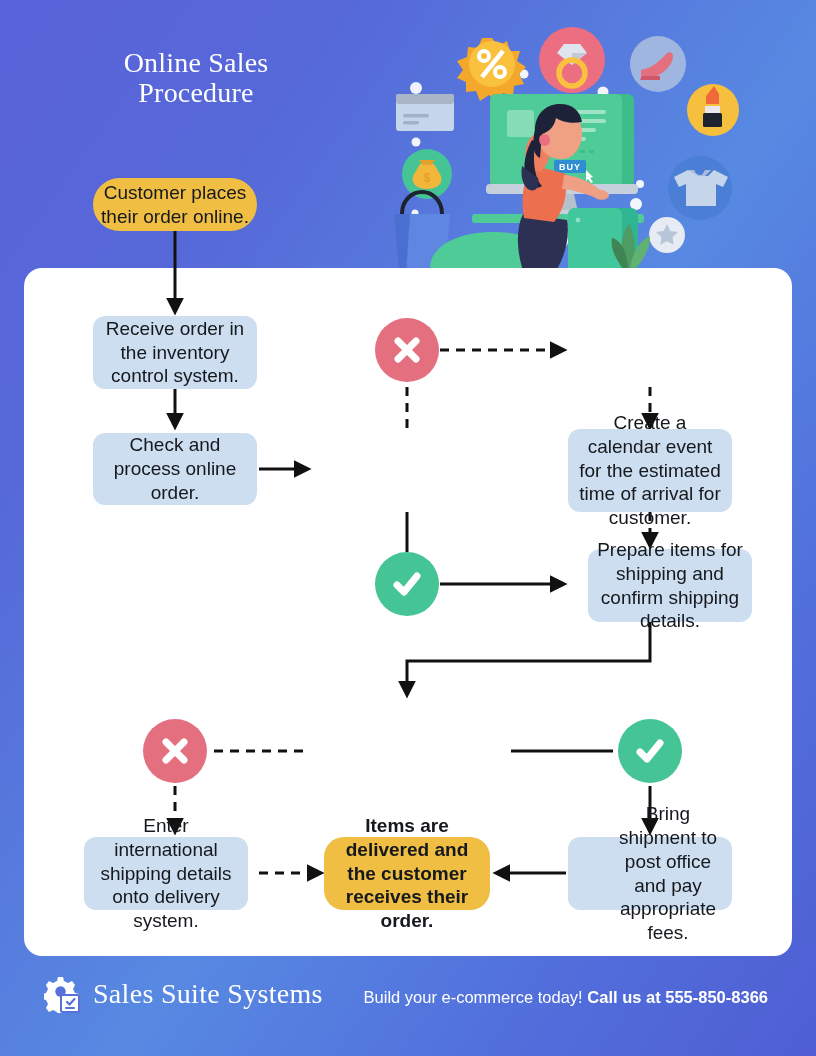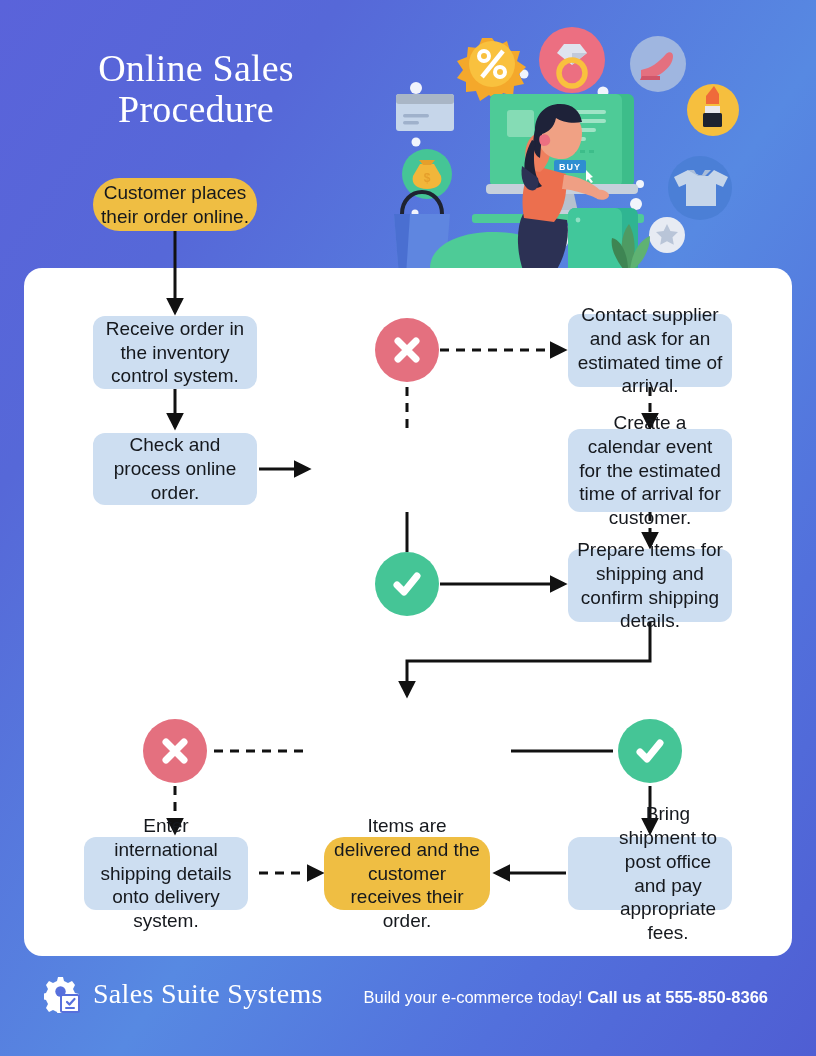--- a/index.html
+++ b/index.html
@@ -17,21 +17,21 @@
   }
   
   #title {
     position: absolute;
     left: 46px;
     top: 48px;
     width: 300px;
     text-align: center;
     color: #ffffff;
     font-family: "Liberation Serif", serif;
-    font-size: 38px;
+    font-size: 28px;
     line-height: 1.08;
     letter-spacing: 0.2px;
   }
   
   #illo {
     position: absolute;
     left: 372px;
     top: 18px;
     width: 420px;
     height: 280px;
@@ -70,20 +70,21 @@
     background: #cddef1;
     border-radius: 12px;
   }
   .node.term {
     background: #efbe43;
     border-radius: 40px;
   }
   .node.term2 {
     background: #efbe43;
     border-radius: 20px;
+    font-weight: bold;
   }
   .node.dec {
     color: #ffffff;
     background: transparent;
     font-size: 14.5px;
   }
   .dia-shape {
     position: absolute;
     left: 0; top: 0;
     width: 100%;
@@ -339,25 +340,24 @@
 
   <div class="node proc" style="left:93px;  top:316px; width:164px; height:73px;">Receive order in the inventory control system.</div>
 
   <div class="node proc" style="left:93px;  top:433px; width:164px; height:72px;">Check and process online order.</div>
 
   <div class="node dec" style="left:305px; top:427px; width:204px; height:86px;">
     <div class="dia-shape"></div>
     <span>Are the items in stock?</span>
   </div>
 
-  <div class="node proc" style="left:568px; top:314px; width:164px; height:73px;">Contact supplier and ask for an estimated time of arrival.</div>
 
   <div class="node proc" style="left:568px; top:429px; width:164px; height:83px;">Create a calendar event for the estimated time of arrival for customer.</div>
 
-  <div class="node proc" style="left:568px; top:549px; width:164px; height:73px;">Prepare items for shipping and confirm shipping details.</div>
+  <div class="node proc" style="left:588px; top:549px; width:164px; height:73px;">Prepare items for shipping and confirm shipping details.</div>
 
   <div class="node dec" style="left:305px; top:709px; width:204px; height:86px;">
     <div class="dia-shape"></div>
     <span>Is the delivery address local?</span>
   </div>
 
   <div class="node proc" style="left:84px;  top:837px; width:164px; height:73px;">Enter international shipping details onto delivery system.</div>
 
   <div class="node proc" style="left:568px; top:837px; width:164px; height:73px;padding-left:44px;">Bring shipment to post office and pay appropriate fees.</div>
 

